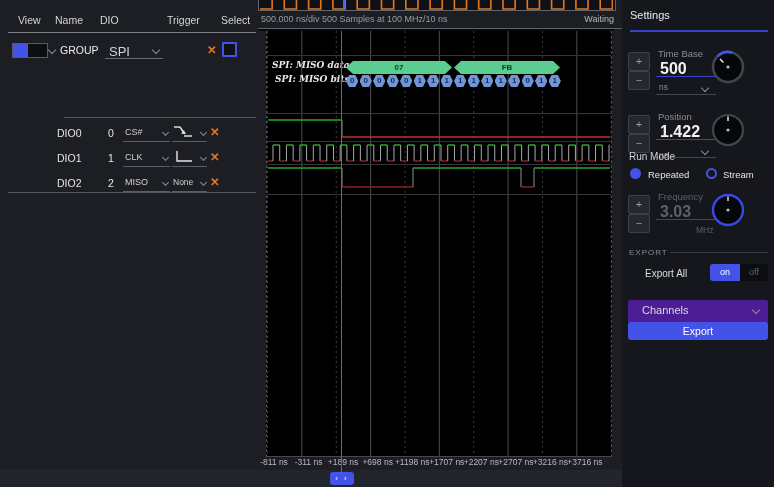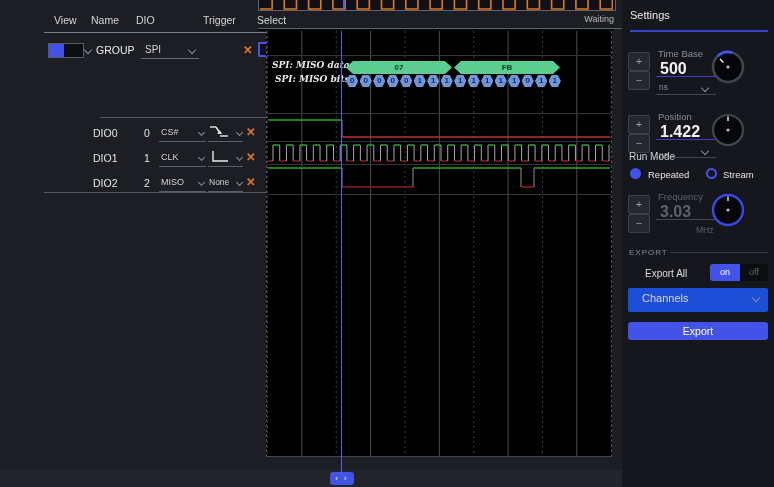--- a/index.html
+++ b/index.html
@@ -3,32 +3,32 @@
 <meta charset="utf-8">
 <style>
   html,body{margin:0;padding:0;}
   body{
     width:774px;height:487px;position:relative;overflow:hidden;
     background:#1c1e24;font-family:"Liberation Sans",sans-serif;
     -webkit-font-smoothing:antialiased;color:#d8d9dc;
   }
   .chev{display:inline-block;width:5px;height:5px;border-right:1.4px solid #8b8d94;border-bottom:1.4px solid #8b8d94;transform:rotate(45deg);vertical-align:middle;}
   
-  #left-panel{position:absolute;left:0;top:0;width:258px;height:470px;margin-left:36px;}
+  #left-panel{position:absolute;left:0;top:0;width:258px;height:470px;}
   .lp-head span{position:absolute;top:14px;font-size:10.5px;color:#d4d5d8;}
   .lh-view{left:18px;} .lh-name{left:55px;} .lh-dio{left:100px;} .lh-trig{left:167px;} .lh-sel{left:221px;}
   .lp-underline{position:absolute;left:8px;right:2px;top:32px;height:1px;background:#7c7e85;}
   
   #group-row{position:absolute;left:0;top:38px;width:258px;height:24px;}
   .swatch{position:absolute;left:12px;top:5px;width:34px;height:13px;border:1px solid #595b62;background:#0d0e12;}
   .swatch .fill{position:absolute;left:0;top:0;width:15px;height:100%;background:#4353e8;}
   #group-row .sw-chev{position:absolute;left:49px;top:9px;}
   .group-name{position:absolute;left:60px;top:6px;font-size:10.5px;color:#eceded;}
   .spi-dd{position:absolute;left:105px;top:3px;width:58px;height:17px;border-bottom:1px solid #6a6d75;}
-  .spi-dd .t{position:absolute;left:4px;top:3px;font-size:10px;color:#d4d5d8;}
+  .spi-dd .t{position:absolute;left:4px;top:3px;font-size:13px;color:#d4d5d8;}
   .spi-dd .chev{position:absolute;right:4px;top:6px;}
   .x-btn{color:#e8761e;font-size:11.5px;font-weight:bold;cursor:pointer;}
   #group-x{position:absolute;left:207px;top:5px;}
   .group-check{position:absolute;left:222px;top:4px;width:11px;height:11px;border:2px solid #4353e8;background:#101116;border-radius:1px;}
   .rows-topline{position:absolute;left:64px;right:2px;top:117px;height:1px;background:#56585f;}
   .rows-bottomline{position:absolute;left:8px;right:2px;top:192px;height:1px;background:#56585f;}
   
   #channel-rows{position:absolute;left:0;top:120px;width:258px;}
   .ch-row{position:relative;height:25px;}
   .ch-name{position:absolute;left:57px;top:7px;font-size:10.5px;color:#e4e5e8;}
@@ -82,21 +82,21 @@
   .radio{position:absolute;width:11px;height:11px;border-radius:50%;box-sizing:border-box;cursor:pointer;}
   .radio.sel{background:#4353e8;}
   .radio.unsel{border:2px solid #4353e8;}
   .radio-lbl{position:absolute;font-size:9.5px;color:#e4e5e8;}
   #export-heading{position:absolute;left:7px;top:248px;font-size:8px;letter-spacing:1px;color:#8a8c93;}
   #export-divider{position:absolute;left:48px;right:6px;top:252px;height:1px;background:#3a3c42;}
   #exportall-label{position:absolute;left:7px;top:268px;font-size:10px;color:#dcdde0;padding-left:16px;}
   #toggle{position:absolute;left:88px;top:264px;width:58px;height:17px;border-radius:3px;overflow:hidden;display:flex;cursor:pointer;}
   #toggle .on{width:30px;background:#4353e8;color:#fff;font-size:9px;text-align:center;line-height:17px;}
   #toggle .off{width:28px;background:#0c0d10;color:#62646b;font-size:9px;text-align:center;line-height:17px;}
-  #channels-dd{position:absolute;left:6px;top:288px;width:140px;height:24px;background:#1d4ed8;border-radius:2px;cursor:pointer;}
+  #channels-dd{position:absolute;left:6px;top:300px;width:140px;height:24px;background:#4c1d95;border-radius:2px;cursor:pointer;}
   #channels-dd .t{position:absolute;left:14px;top:4px;font-size:11px;color:#d8d9dc;}
   #channels-dd .chev{position:absolute;right:9px;top:7px;}
   #export-btn{position:absolute;left:6px;top:322px;width:140px;height:18px;background:#4353e8;border-radius:3px;
               color:#fff;font-size:10.5px;text-align:center;line-height:18px;cursor:pointer;}
 </style>
 </head>
 <body>
 
 <section id="left-panel">
   <div class="lp-head">
@@ -169,20 +169,21 @@
 </section>
 
 <section id="center">
   <div id="preview">
       <svg width="354" height="10" viewBox="0 0 354 10" style="position:absolute;left:0;top:0">
         <path d="M1 9 H13.15 V-2 H25.3 V9 H37.45 V-2 H49.6 V9 H61.75 V-2 H73.9 V9 H86.05000000000001 V-2 H98.2 V9 H110.35000000000001 V-2 H122.5 V9 H134.65 V-2 H146.8 V9 H158.95000000000002 V-2 H171.10000000000002 V9 H183.25000000000003 V-2 H195.40000000000003 V9 H207.55000000000004 V-2 H219.70000000000005 V9 H231.85000000000005 V-2 H244.00000000000006 V9 H256.15000000000003 V-2 H268.30000000000007 V9 H280.45000000000005 V-2 H292.6000000000001 V9 H304.75000000000006 V-2 H316.9000000000001 V9 H329.05000000000007 V-2 H341.2000000000001 V9 H353.3500000000001 V-2 H354 V9" fill="none" stroke="#e07820" stroke-width="1.6"></path>
         <line x1="85" y1="0" x2="85" y2="10" stroke="#4f63ef" stroke-width="2"></line>
       </svg>
     </div>
   <div id="infobar">
+    <span class="l">500.000 ns/div 500 Samples at 100 MHz/10 ns</span>
     <span class="r">Waiting</span>
   </div>
   <div id="ruler-band"></div>
 
   <div id="plot">
     <div id="wave-layer">
         <svg viewBox="0 0 344 425" width="344" height="425">
           <line x1="0.5" y1="0" x2="0.5" y2="425" stroke="#3b3d42" stroke-width="1" stroke-dasharray="2,3"></line>
           <line x1="34.87" y1="0" x2="34.87" y2="425" stroke="#4a4d52" stroke-width="1"></line>
           <line x1="69.24" y1="0" x2="69.24" y2="425" stroke="#3b3d42" stroke-width="1" stroke-dasharray="2,3"></line>
@@ -335,20 +336,32 @@
         <div class="bit" style="left: 200.5px;">1</div>
         <div class="bit" style="left: 214px;">1</div>
         <div class="bit" style="left: 227.5px;">1</div>
         <div class="bit" style="left: 241px;">1</div>
         <div class="bit" style="left: 254.5px;">0</div>
         <div class="bit" style="left: 268px;">1</div>
         <div class="bit" style="left: 281.5px;">1</div>
       </div>
   </div>
 
+  <div id="axis-row">
+      <span class="ax-lbl" style="left: 16px;">-811 ns</span>
+      <span class="ax-lbl" style="left: 50.55px;">-311 ns</span>
+      <span class="ax-lbl" style="left: 85.1px;">+189 ns</span>
+      <span class="ax-lbl" style="left: 119.65px;">+698 ns</span>
+      <span class="ax-lbl" style="left: 154.2px;">+1198 ns</span>
+      <span class="ax-lbl" style="left: 188.75px;">+1707 ns</span>
+      <span class="ax-lbl" style="left: 223.3px;">+2207 ns</span>
+      <span class="ax-lbl" style="left: 257.85px;">+2707 ns</span>
+      <span class="ax-lbl" style="left: 292.4px;">+3216 ns</span>
+      <span class="ax-lbl" style="left: 326.95px;">+3716 ns</span>
+    </div>
 </section>
 
 <div id="cursor-line"></div>
 
 <div id="bottom-bar">
   <div id="nav-btn">‹ ›</div>
 </div>
 
 <section id="settings">
   <div id="settings-title">Settings</div>

